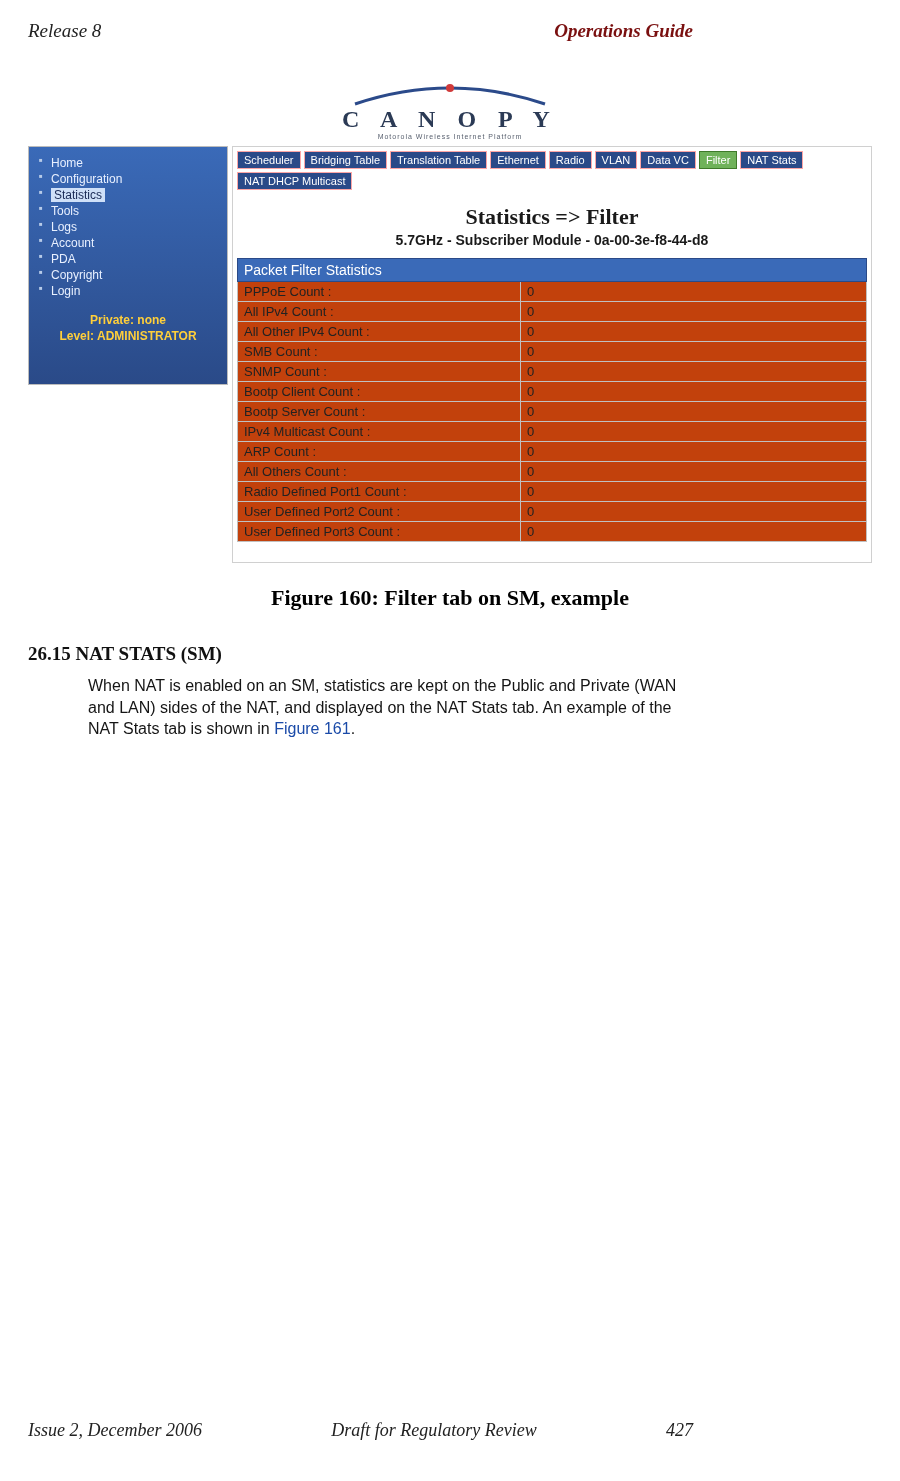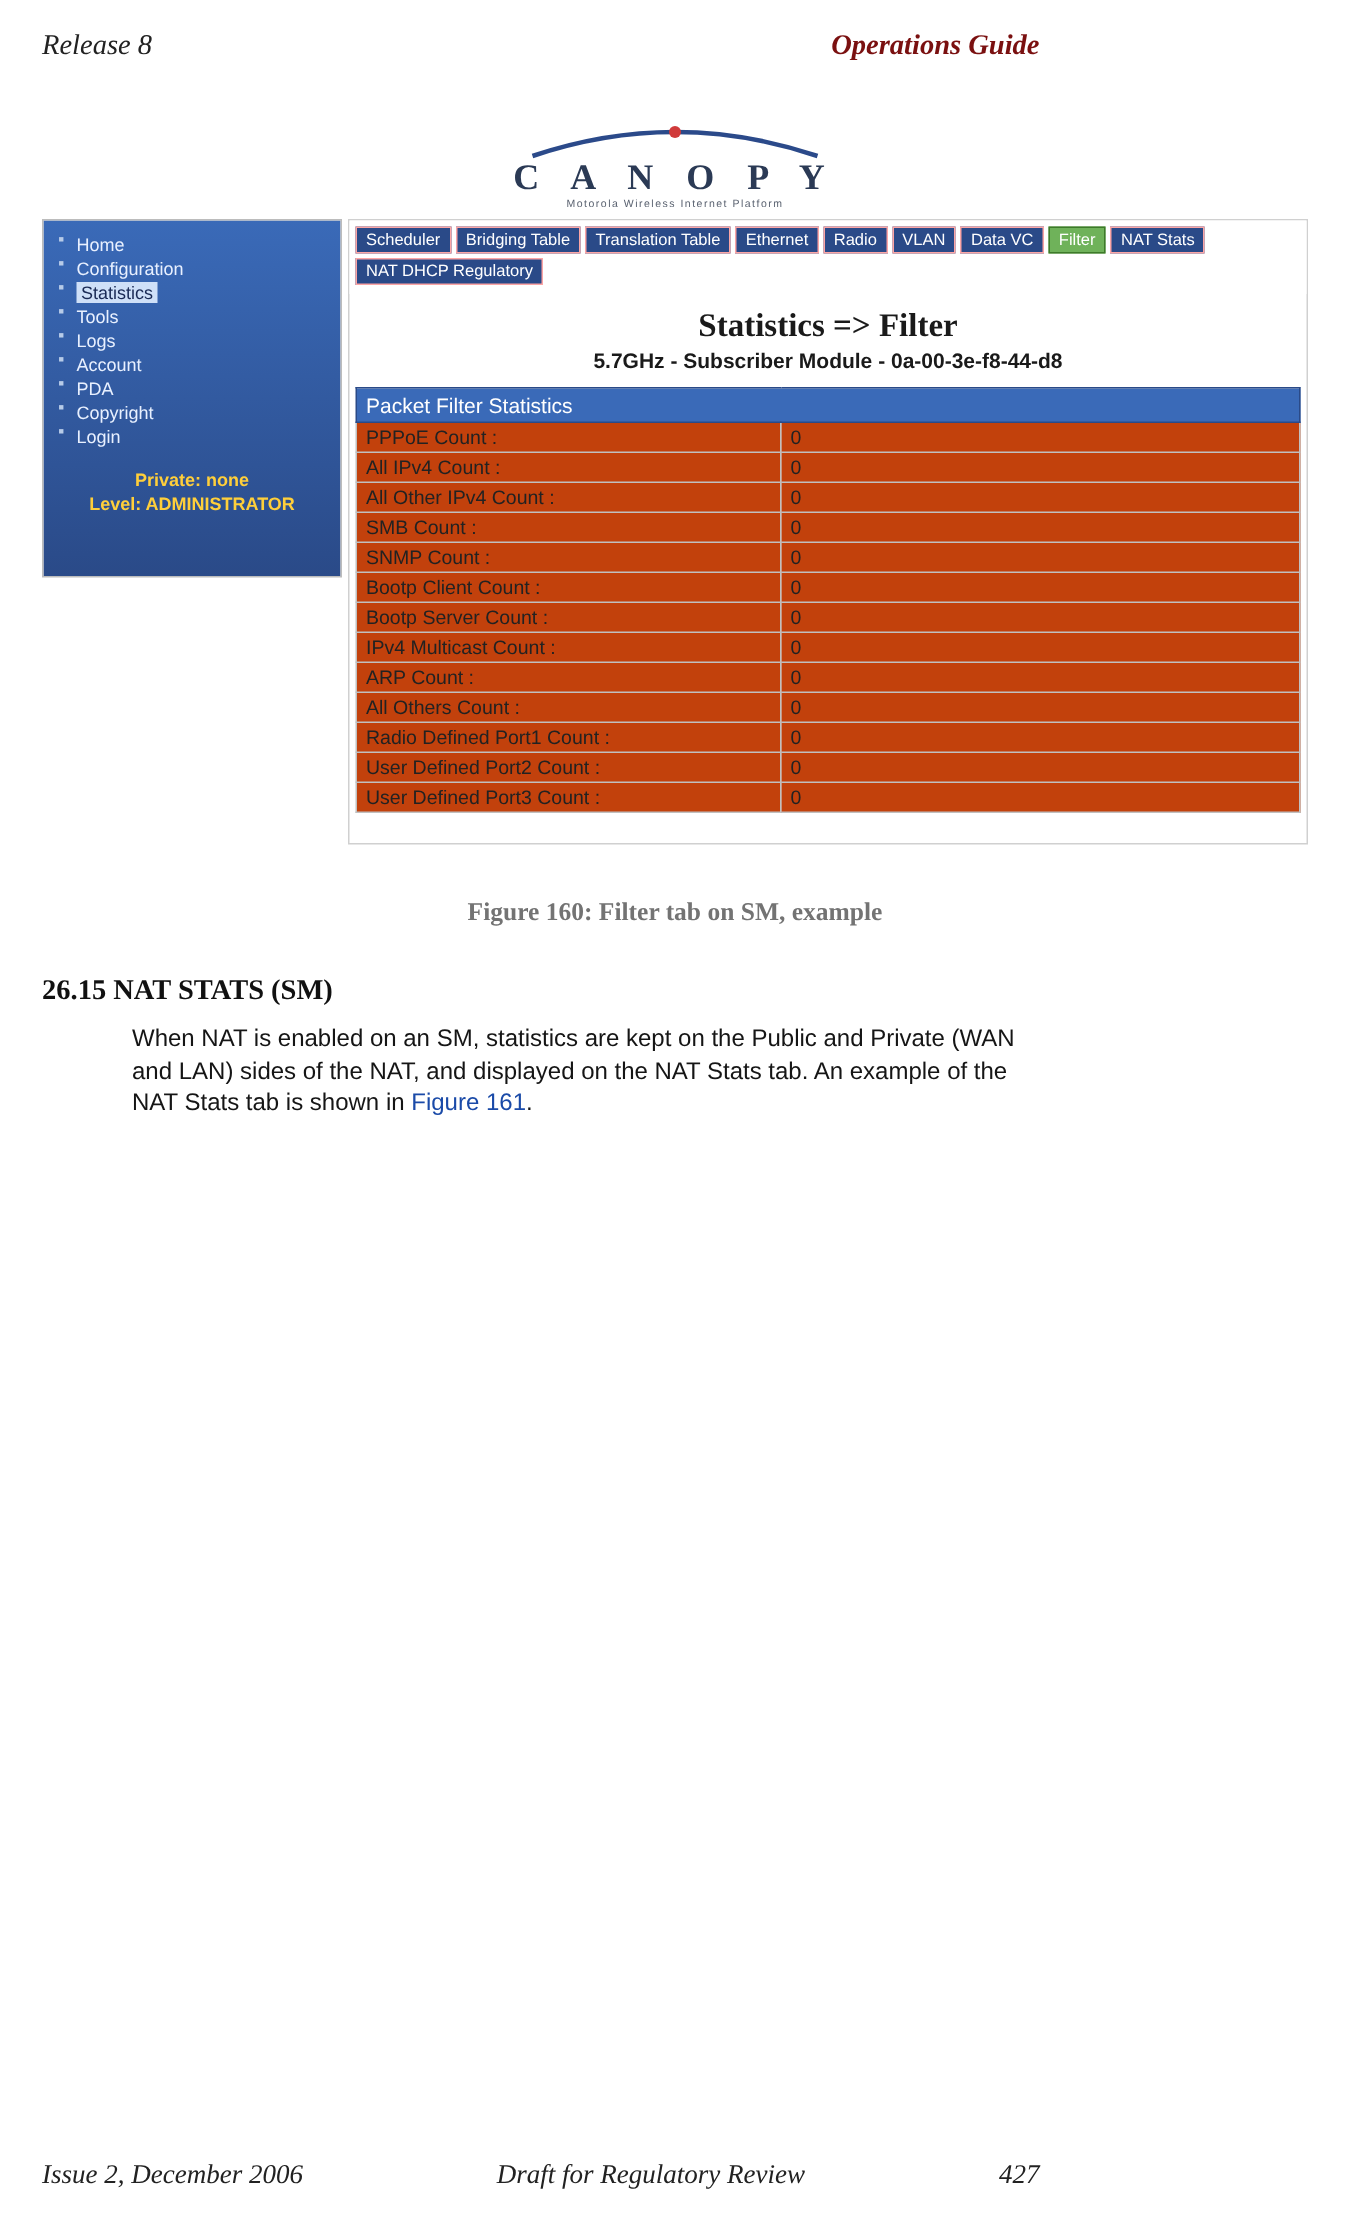--- a/index.html
+++ b/index.html
@@ -6,21 +6,21 @@
   body {
     margin: 0;
     padding: 0;
     font-family: Georgia, 'Times New Roman', serif;
     background: #fff;
     width: 900px;
   }
   .page {
     width: 721px;
     min-height: 1481px;
-    padding: 20px 28px 21px 28px;
+    padding: 20px 28px 40px 28px;
     position: relative;
     display: flex;
     flex-direction: column;
   }
   .doc-header {
     display: flex;
     justify-content: space-between;
     font-style: italic;
     font-family: Georgia, serif;
     font-size: 19px;
@@ -155,24 +155,24 @@
     border:1px solid #c0c0c0;
     padding:2px 6px;
     background:#c2410c;
     color:#222;
     margin-left:44px;
   }
   .stats-table td.val { text-align:left; width:55%; }
   .caption {
     text-align:center;
     font-family: 'Times New Roman', serif;
-    font-size:17px;
-    font-weight:bold;
-    margin: 35px 0 28px;
-    color:#737373;
+    font-size:22px;
+    font-weight:bold;
+    margin: 22px 0 28px;
+    color:#000000;
   }
   .section-head {
     font-family: Georgia, serif;
     font-size:19px;
     font-weight:bold;
     margin: 4px 0 10px 0;
     color:#111;
   }
   .body-text {
     font-family: Arial, Helvetica, sans-serif;
@@ -239,21 +239,21 @@
           <div class="tabs" id="tabs-row">
               <div class="tab">Scheduler</div>
               <div class="tab">Bridging Table</div>
               <div class="tab">Translation Table</div>
               <div class="tab">Ethernet</div>
               <div class="tab">Radio</div>
               <div class="tab">VLAN</div>
               <div class="tab">Data VC</div>
               <div class="tab active">Filter</div>
               <div class="tab">NAT Stats</div>
-              <div class="tab">NAT DHCP Regulatory</div>
+              <div class="tab">NAT DHCP Multicast</div>
             </div>
           <div class="page-title">Statistics =&gt; Filter</div>
           <div class="page-sub">5.7GHz - Subscriber Module - 0a-00-3e-f8-44-d8</div>
           <table class="stats-table">
             <thead>
                 <tr>
                   <th colspan="2">Packet Filter Statistics</th>
                 </tr>
               </thead>
             <tbody id="stats-body">

